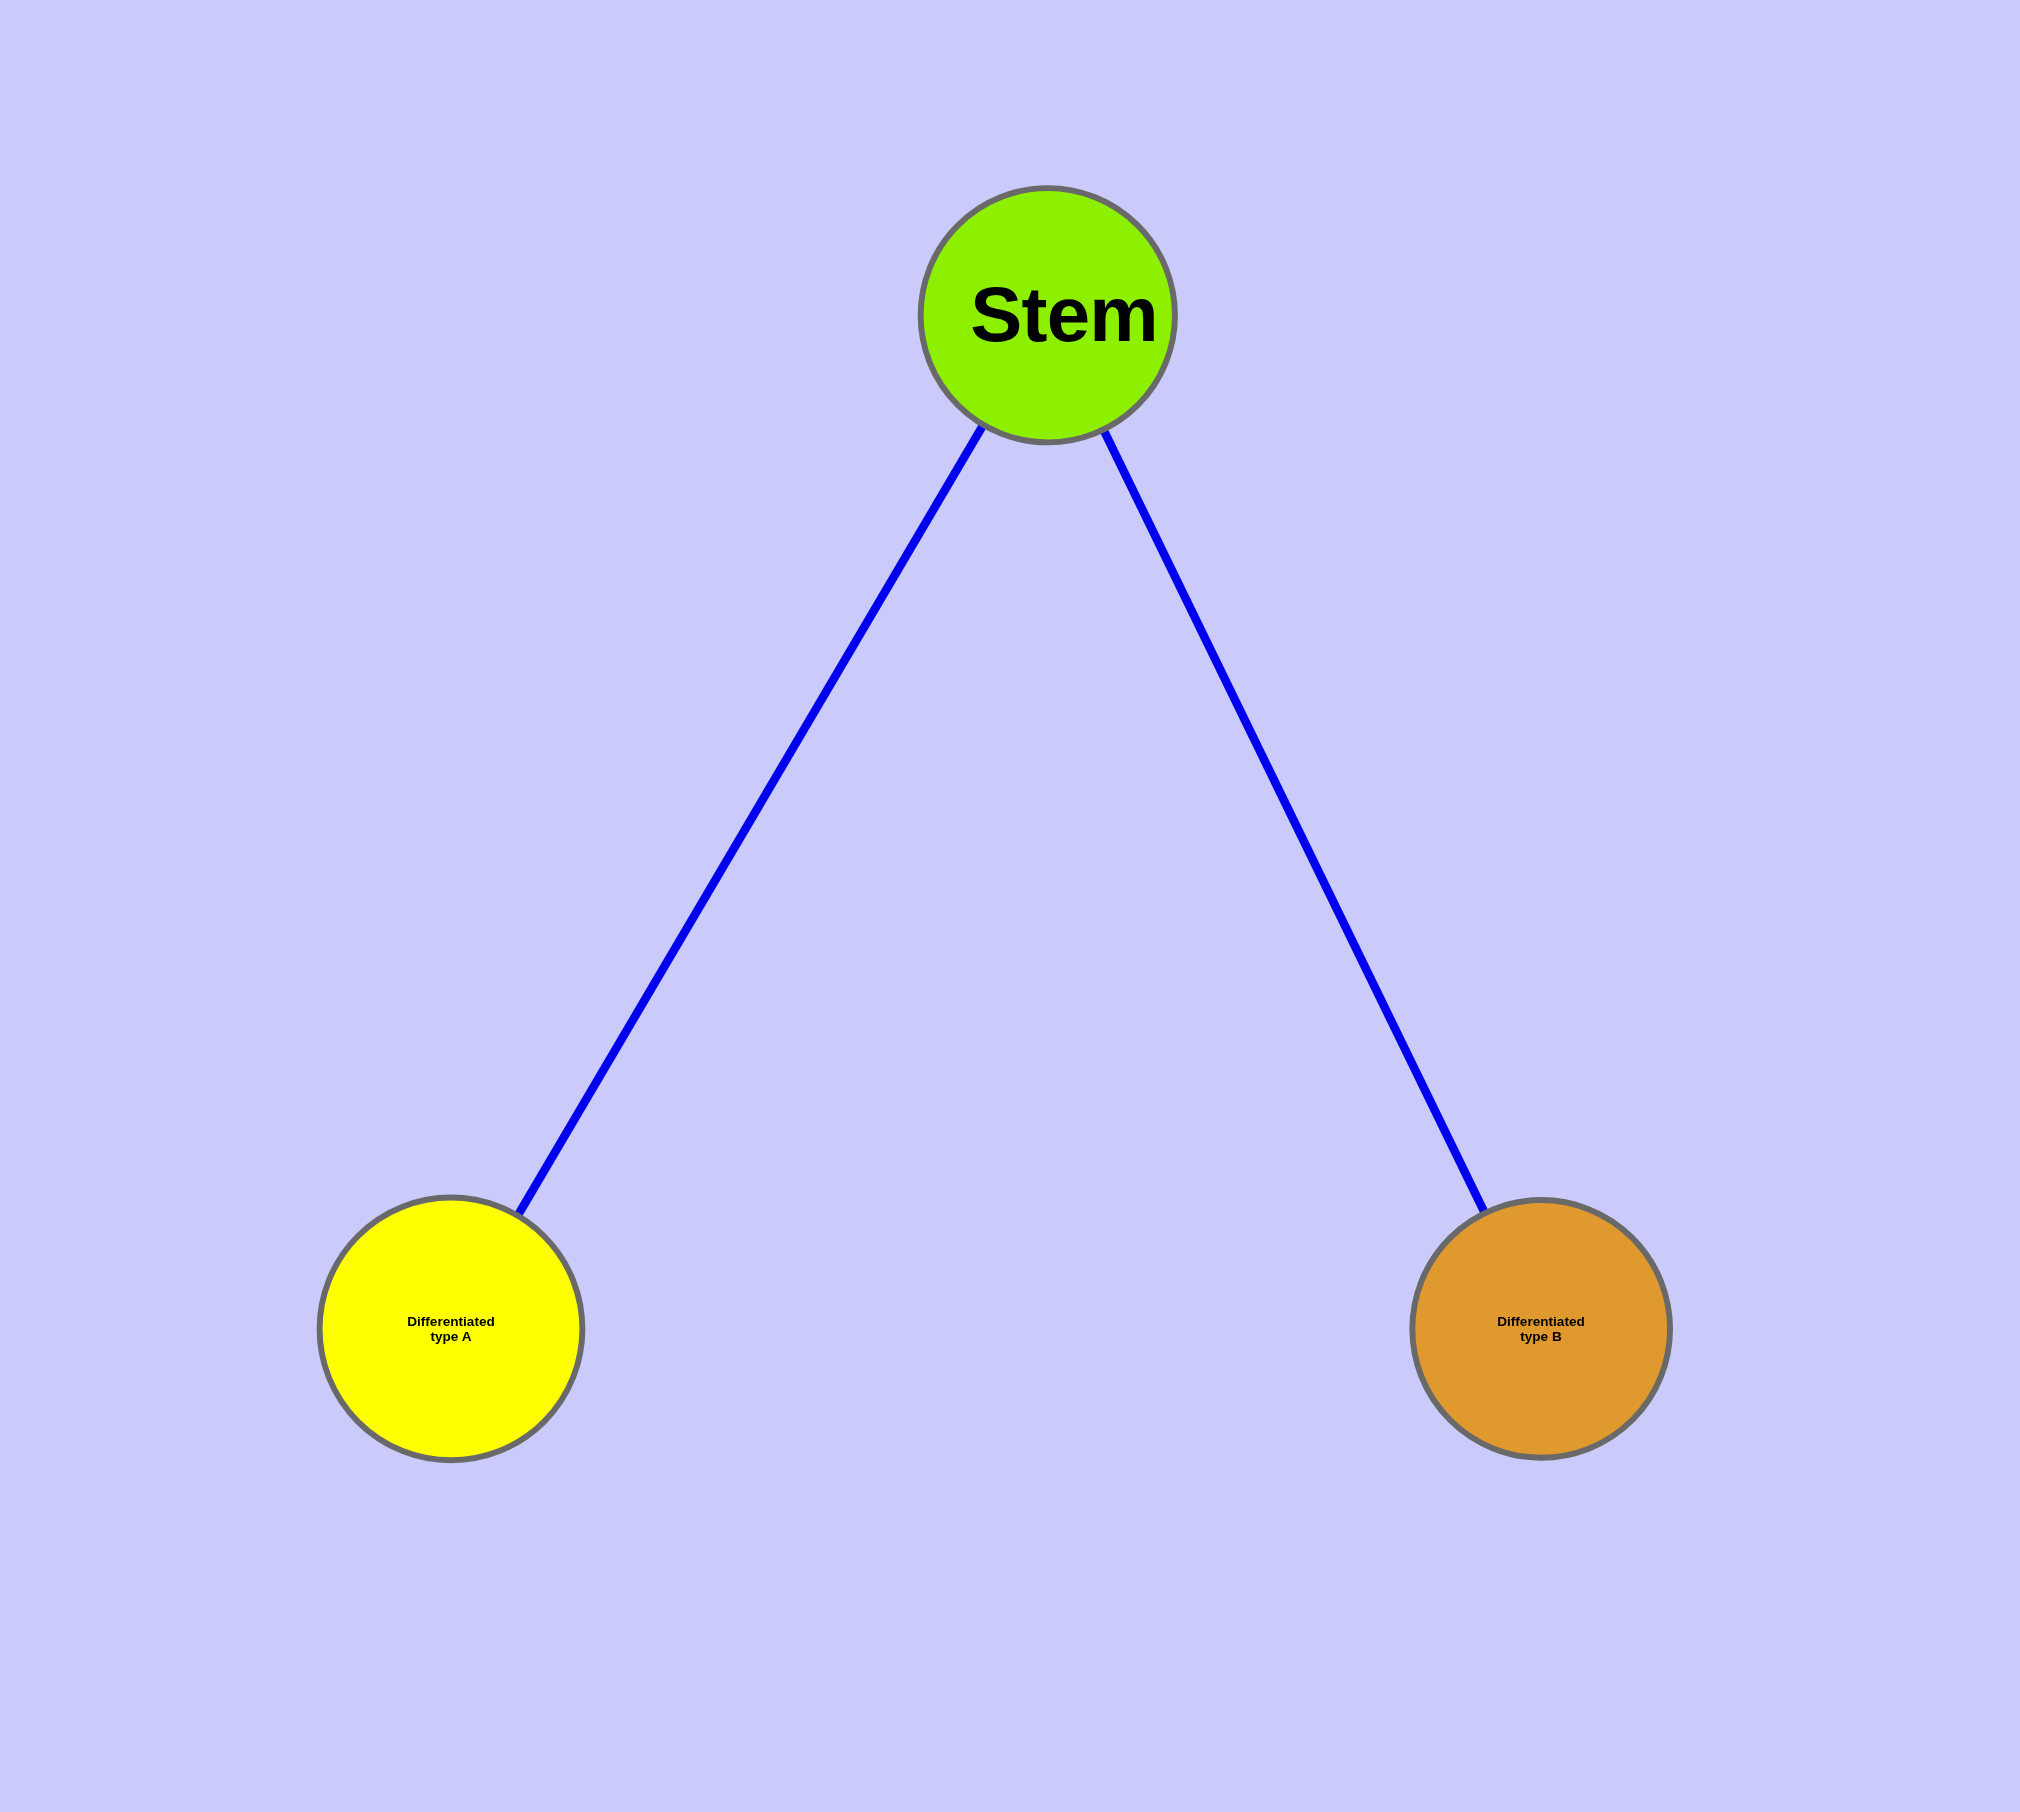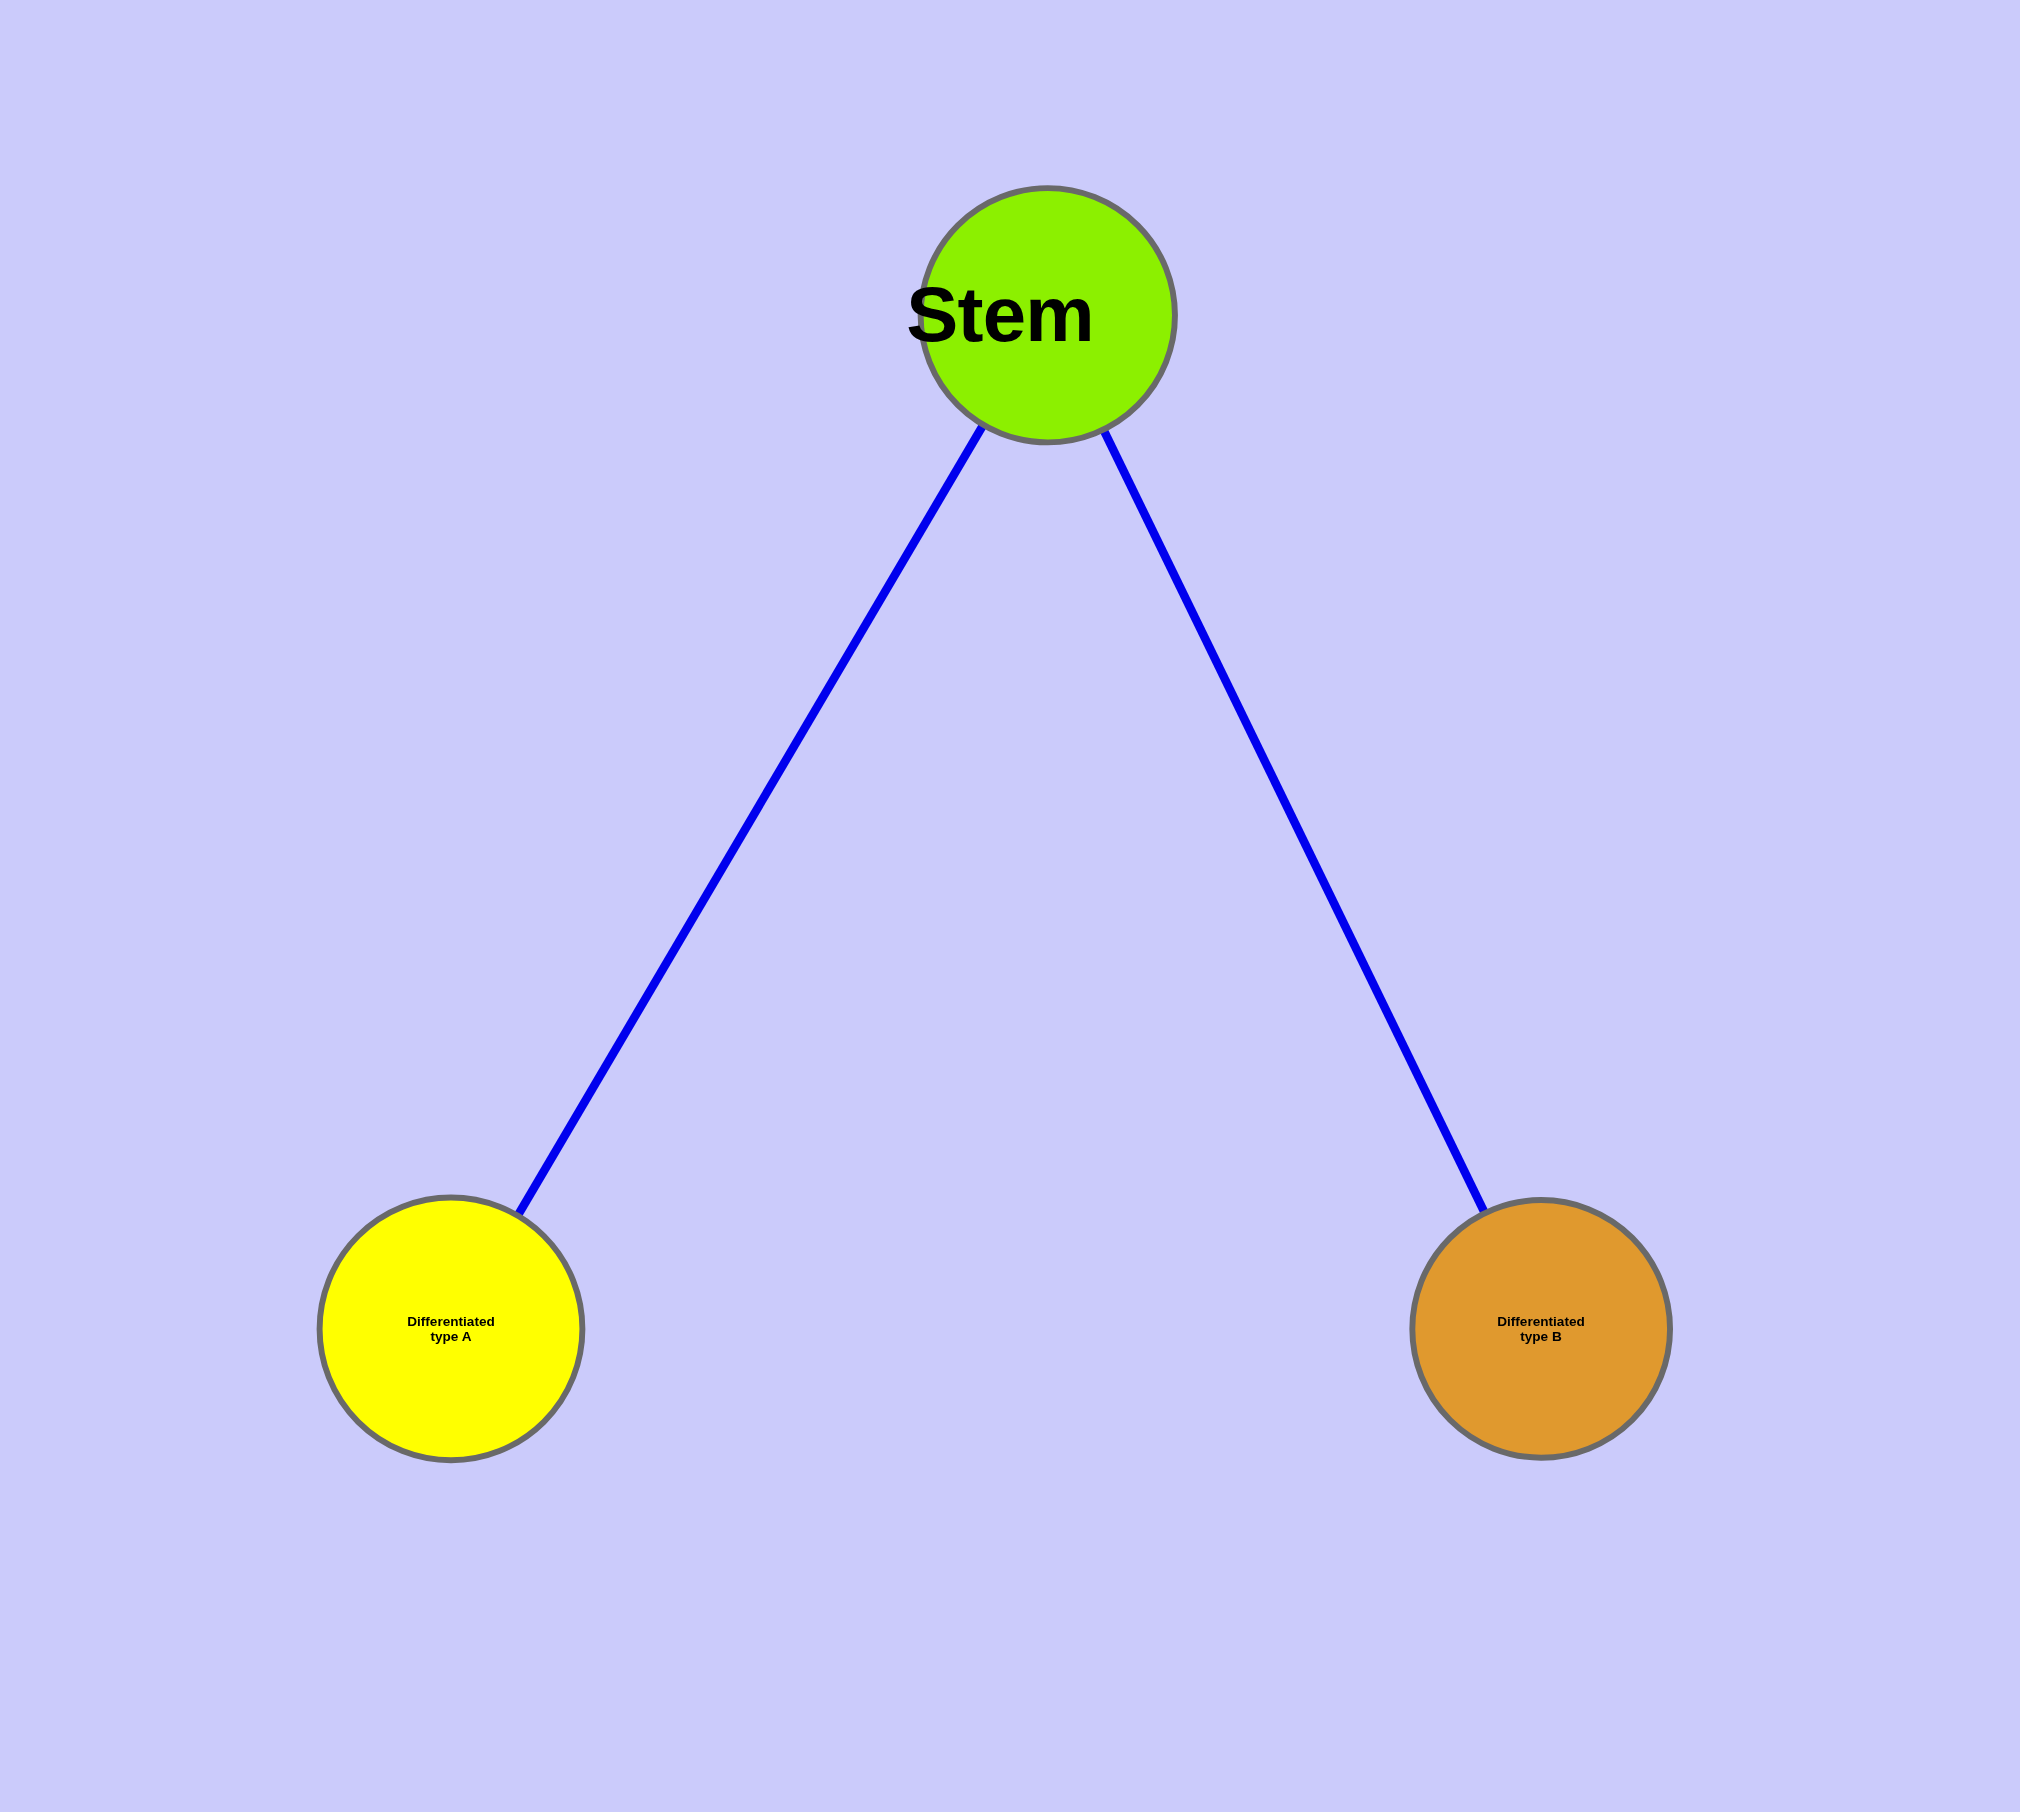--- a/index.html
+++ b/index.html
@@ -51,21 +51,21 @@
         <line x1="1236" y1="372" x2="1818" y2="1568" stroke="#0000ee" stroke-width="10" stroke-linecap="butt"></line>
       </g>
     <g id="nodes-layer">
         <circle cx="1236" cy="372" r="150" fill="#8cf000" stroke="#696969" stroke-width="7"></circle>
         <circle cx="532" cy="1568" r="155" fill="#ffff00" stroke="#696969" stroke-width="7"></circle>
         <circle cx="1818" cy="1568" r="152" fill="#e0992e" stroke="#696969" stroke-width="7"></circle>
       </g>
   </svg>
 
   <div id="labels-layer">
-      <div class="node-label label-stem" style="left: 1000px; top: 315px; text-align: right;">Stem</div>
+      <div class="node-label label-stem" style="left: 1064px; top: 315px; text-align: right;">Stem</div>
       <div class="node-label label-diff-a" style="left: 451px; top: 1329px;">Differentiated
 type A</div>
       <div class="node-label label-diff-b" style="left: 1541px; top: 1329px;">Differentiated
 type B</div>
     </div>
 
 </div>
 
 
 </body></html>

